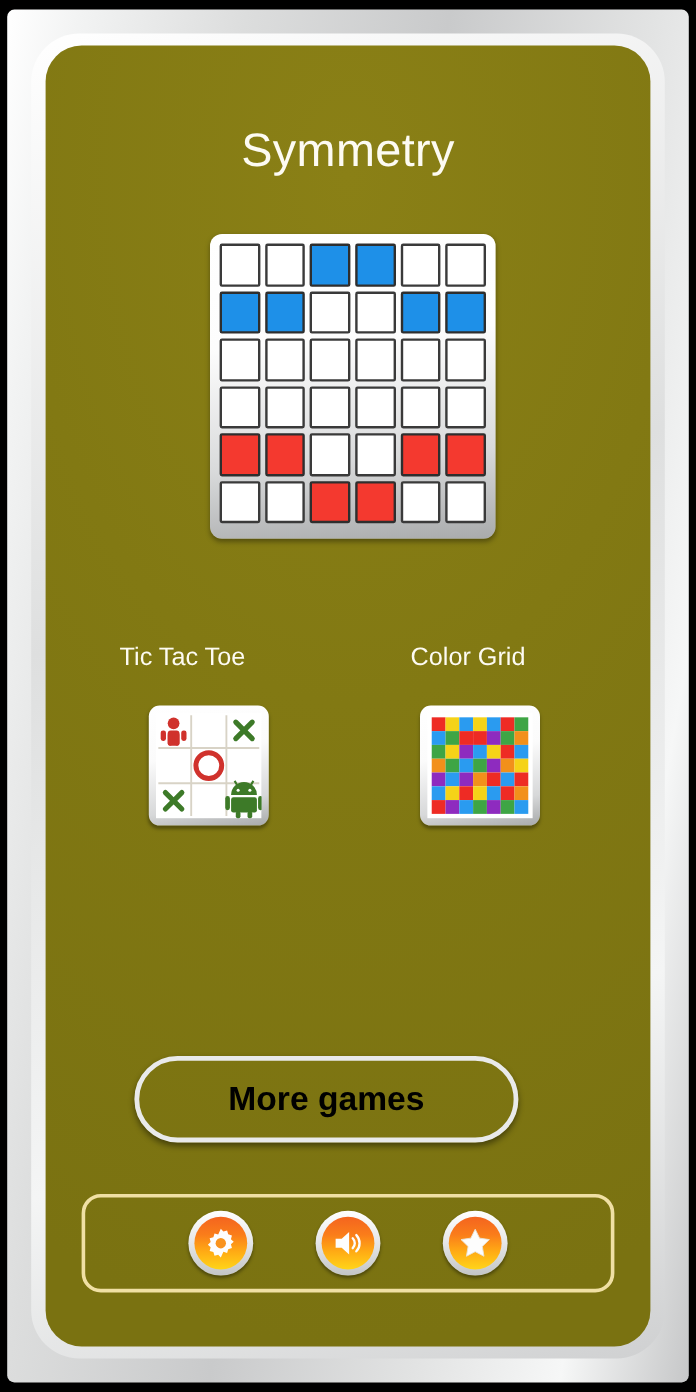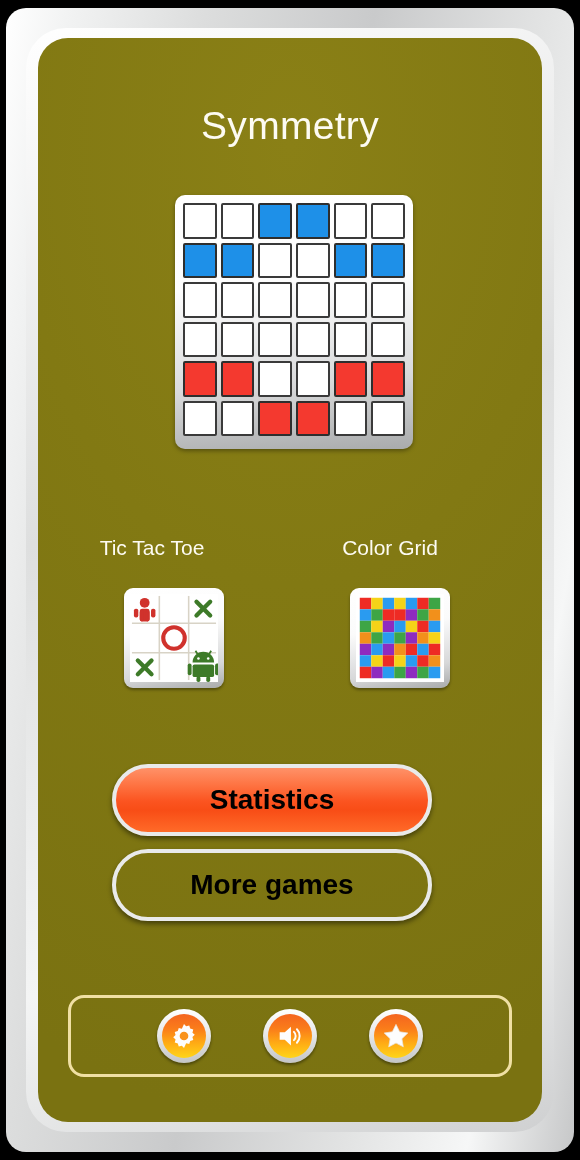--- a/index.html
+++ b/index.html
@@ -8,21 +8,21 @@
     background: #000;
     font-family: "Liberation Sans", sans-serif;
     overflow: hidden;
   }
 
   
   #phone-frame {
     position: absolute;
     left: 6px; top: 8px;
     width: 568px; height: 1144px;
-    border-radius: 20px;
+    border-radius: 6px;
     background: linear-gradient(100deg,
         #ffffff 0%, #f2f3f3 8%, #dcdddd 26%,
         #c9cacb 48%, #e2e3e3 70%, #f6f7f7 86%, #c6c7c8 100%);
     box-shadow: 0 6px 14px rgba(0,0,0,0.85), 0 0 2px rgba(0,0,0,0.6);
   }
   #phone-bezel-inner {
     position: absolute;
     left: 20px; top: 20px;
     width: 528px; height: 1104px;
     border-radius: 40px;
@@ -111,21 +111,21 @@
     font-weight: bold;
     cursor: pointer;
     box-shadow: 0 3px 5px rgba(0,0,0,0.45);
   }
   #btn-statistics {
     top: 726px;
     border-color: #e9eaea;
     background: linear-gradient(180deg,#ff9168 0%, #fe7443 26%, #fb5420 52%, #f84d16 66%, #ff6a28 100%);
   }
   #btn-more-games {
-    top: 811px;
+    top: 842px;
     border-color: #e9eaea;
     background: linear-gradient(180deg,#ffd08d 0%, #ffb košt 0%, #ffb559 26%, #ffa02c 52%, #ff9e18 66%, #ffae2a 100%);
   }
 
   
   #bottom-toolbar {
     position: absolute;
     left: 30px; top: 957px;
     width: 444px; height: 82px;
     border: 3px solid #f0e0a4;
@@ -297,21 +297,20 @@
           <rect x="3" y="57.857142857142854" width="9.142857142857142" height="9.142857142857142" fill="#ee2b24"></rect>
           <rect x="12.142857142857142" y="57.857142857142854" width="9.142857142857142" height="9.142857142857142" fill="#8e2bbf"></rect>
           <rect x="21.285714285714285" y="57.857142857142854" width="9.142857142857142" height="9.142857142857142" fill="#2a9bf0"></rect>
           <rect x="30.428571428571427" y="57.857142857142854" width="9.142857142857142" height="9.142857142857142" fill="#3ea545"></rect>
           <rect x="39.57142857142857" y="57.857142857142854" width="9.142857142857142" height="9.142857142857142" fill="#8e2bbf"></rect>
           <rect x="48.71428571428571" y="57.857142857142854" width="9.142857142857142" height="9.142857142857142" fill="#3ea545"></rect>
           <rect x="57.857142857142854" y="57.857142857142854" width="9.142857142857142" height="9.142857142857142" fill="#2a9bf0"></rect>
         </svg>
     </div>
 
-    <div class="main-btn" id="btn-statistics">Statistics</div>
 
     <div class="main-btn" id="btn-more-games">More games</div>
 
     <div id="bottom-toolbar" style="border-color: rgb(240, 224, 164);">
 
       <div class="tool-btn">
         <div class="tool-inner">
           <svg width="30" height="30" viewBox="0 0 32 32">
             <path fill="#fdfdfd" d="M16 3.2l2.3 2.5 3.3-.9 1 3.3 3.3 1-.9 3.3 2.5 2.3-2.5 2.3.9 3.3-3.3 1-1 3.3-3.3-.9L16 28.8l-2.3-2.5-3.3.9-1-3.3-3.3-1 .9-3.3L4.5 17.3 7 15l-.9-3.3 3.3-1 1-3.3 3.3.9z"></path>
             <circle cx="16" cy="16" r="4.6" fill="#f9931d"></circle>

